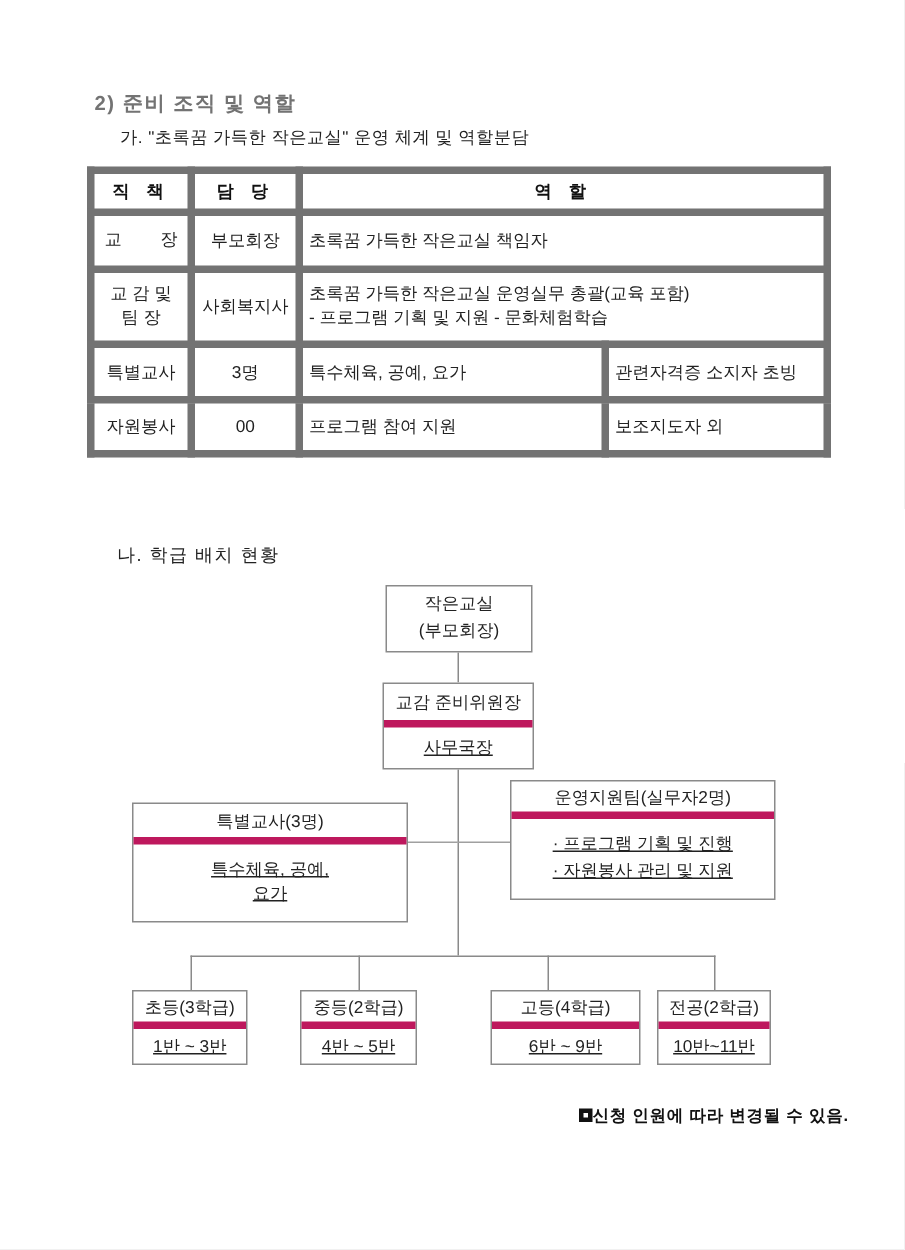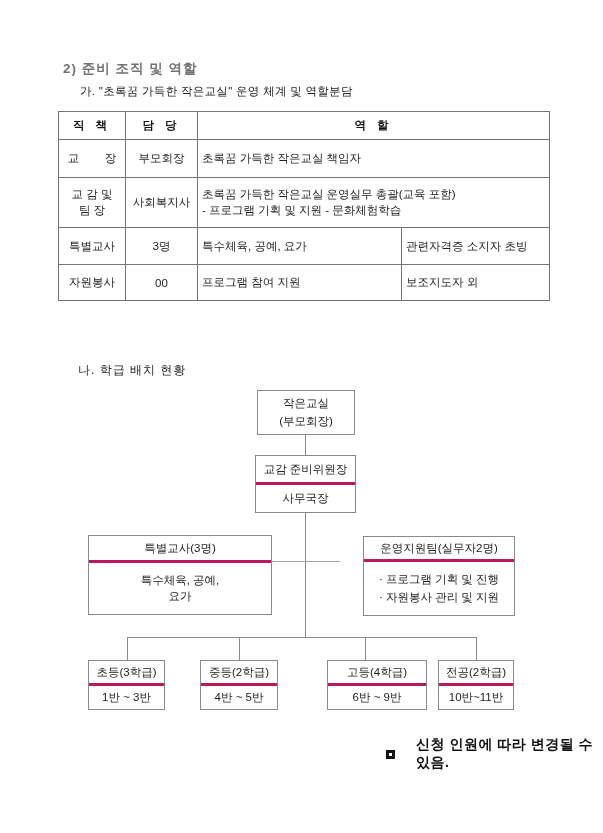--- a/index.html
+++ b/index.html
@@ -23,21 +23,21 @@
     font-size: 11.5px; color: #222; letter-spacing: 0.3px;
   }
   
   table.roles {
     position: absolute; left: 58px; top: 111px;
     width: 491px; table-layout: fixed;
     border-collapse: collapse;
     font-size: 11.5px; color: #222;
   }
   table.roles td, table.roles th {
-    border: 1px solid #737373;
+    border: 5px solid #737373;
     padding: 2px 4px;
     vertical-align: middle;
     font-weight: normal;
   }
   table.roles th { font-weight: bold; text-align: center; letter-spacing: 4px; color: #111; }
   td.c { text-align: center; }
   td.l { text-align: left; padding-left: 9px; }
   .prewrap { white-space: pre-wrap; line-height: 1.35; }
   
   .section2 {
@@ -46,34 +46,34 @@
   }
   
   .obox {
     position: absolute;
     border: 1px solid #8a8a8a;
     background: #fff;
     font-size: 11.5px; color: #222;
     text-align: center;
   }
   .obox .hdr {
-    border-bottom: 3px solid #be185d;
+    border-bottom: 5px solid #be185d;
     display: flex; align-items: center; justify-content: center;
   }
-  .obox .bdy { display: flex; flex-direction: column; align-items: center; justify-content: center; }
+  .obox .bdy { display: flex; flex-direction: column; align-items: center; justify-content: center; text-decoration: underline; }
   .vline, .hline { position: absolute; background: #8a8a8a; }
   .vline { width: 1px; }
   .hline { height: 1px; }
   .two-line { line-height: 1.5; }
   .list-left { text-align: left; line-height: 1.55; }
   
   .footnote {
     position: absolute; left: 386px; top: 736px;
-    font-size: 14px; font-weight: bold; color: #111;
-    display: flex; align-items: center; gap: 21px;
+    font-size: 11px; font-weight: bold; color: #111;
+    display: flex; align-items: center; gap: 0;
     letter-spacing: 0.5px;
   }
   .sq-icon {
     display: inline-block; width: 9px; height: 9px;
     background: #111; position: relative; flex: 0 0 auto;
   }
   .sq-icon::after {
     content: ""; position: absolute; left: 3px; top: 3px;
     width: 3px; height: 3px; background: #fff;
   }
@@ -146,21 +146,21 @@
 
     <div class="hline" style="left:272px; top:561px; width:33px; background:#a0a0a0;"></div>
     <div class="hline" style="left:305px; top:561px; width:35px; background:#a0a0a0;"></div>
 
     <div class="obox" style="left:88px; top:535px; width:184px; height:80px;">
       <div class="hdr" style="height:27px;">특별교사(3명)</div>
       <div class="bdy prewrap" style="height:51px;">특수체육, 공예,
 요가</div>
     </div>
 
-    <div class="obox" style="left:340px; top:536px; width:152px; height:80px;margin-left:23px;">
+    <div class="obox" style="left:340px; top:520px; width:177px; height:80px;">
       <div class="hdr" style="height:25px;">운영지원팀(실무자2명)</div>
       <div class="bdy list-left" style="height:53px;">
         <span>· 프로그램 기획 및 진행</span>
         <span>· 자원봉사 관리 및 지원</span>
       </div>
     </div>
 
     <div class="hline" style="left:127px; top:637px; width:350px;"></div>
     <div class="vline" style="left:127px; top:637px; height:23px;"></div>
     <div class="vline" style="left:239px; top:637px; height:23px;"></div>

